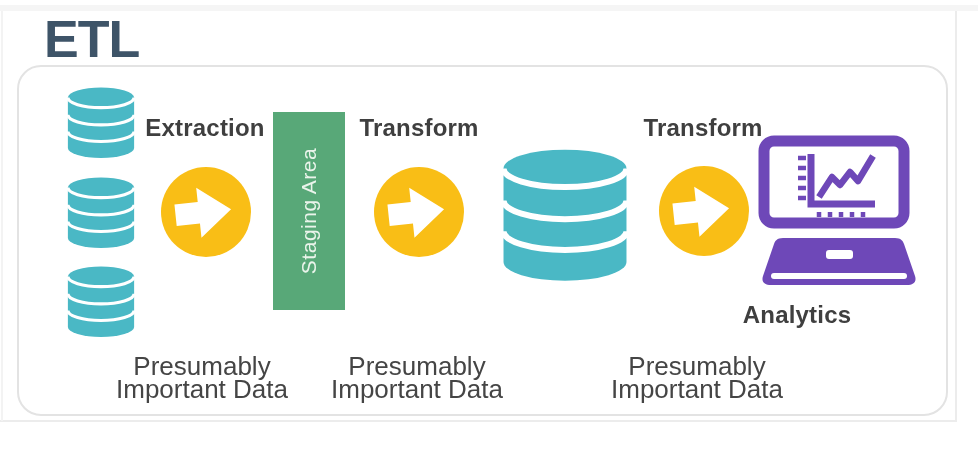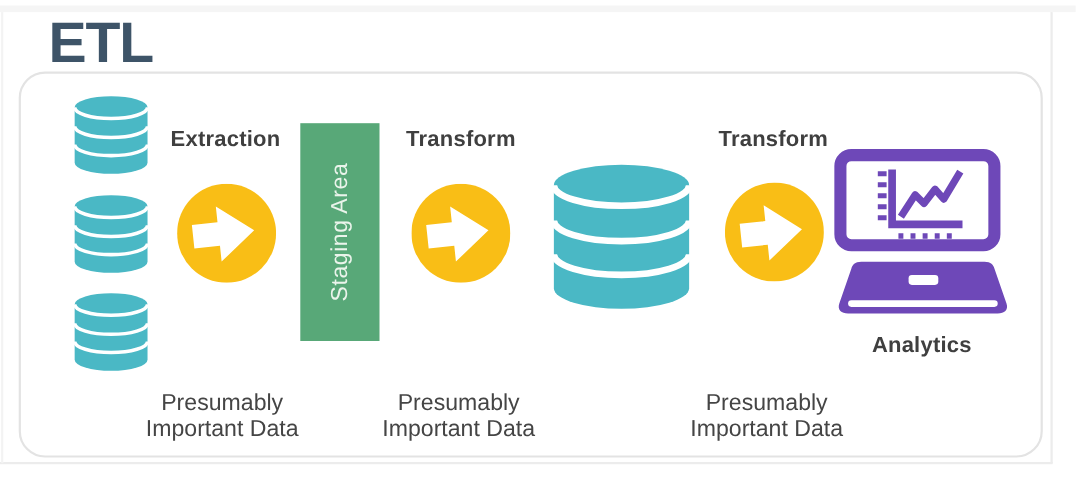--- a/index.html
+++ b/index.html
@@ -24,36 +24,36 @@
   }
 
   .panel{
     position:absolute;left:17px;top:65px;width:927px;height:347px;
     border:2px solid var(--panel-border);border-radius:24px;background:#fff;
   }
 
   .abs{position:absolute;}
 
   .stage-label{
-    position:absolute;font-size:20px;font-weight:bold;color:var(--label-text);
+    position:absolute;font-size:24px;font-weight:bold;color:var(--label-text);
     text-align:center;line-height:23px;letter-spacing:.2px;
   }
 
   .staging-box{
     position:absolute;left:273px;top:112px;width:72px;height:198px;
     background:var(--green);display:flex;align-items:center;justify-content:center;
   }
   .staging-box .vtext{
     transform:rotate(-90deg);white-space:nowrap;
     font-size:21px;color:var(--staging-text);letter-spacing:.5px;
   }
 
   .caption{
     position:absolute;width:200px;text-align:center;
-    font-size:21px;line-height:23px;color:#454545;
+    font-size:26px;line-height:23px;color:#454545;
   }
 
   svg{display:block;}
 </style>
 </head>
 <body>
 
 <div class="page">
 
   <div class="edge edge-top"></div>
@@ -150,21 +150,21 @@
         <path d="M56 20 V70 H120" stroke-width="7"></path>
         <path d="M43 24 H51 M43 34 H51 M43 44 H51 M43 54 H51 M43 64 H51" stroke-width="4.5"></path>
         <path d="M64 78 V83 M75 78 V83 M86 78 V83 M97 78 V83 M108 78 V83" stroke-width="4.5"></path>
         <path d="M64 63 L77 43 L85 51 L95 38 L103 47 L118 22" stroke-width="6.5" stroke-linejoin="round"></path>
       </g>
       <path d="M28 104 H140 C146 104 148 107 149 110 L160 142 C162 148 158 151 152 151 H16 C10 151 6 148 8 142 L19 110 C20 107 22 104 28 104 Z" fill="var(--purple)"></path>
       <rect x="71" y="116" width="27" height="9" rx="3" fill="#ffffff"></rect>
       <rect x="16" y="139" width="136" height="6" rx="3" fill="#ffffff"></rect>
     </svg>
   </div>
-  <div class="stage-label" style="left:758px;top:303px;width:160px;">Analytics</div>
+  <div class="stage-label" style="left:717px;top:303px;width:160px;">Analytics</div>
 
   <div class="caption" style="left:102px;top:355px;">
     <span style="display:block">Presumably</span>
     <span style="display:block">Important Data</span>
   </div>
   <div class="caption" style="left:317px;top:355px;">
     <span style="display:block">Presumably</span>
     <span style="display:block">Important Data</span>
   </div>
   <div class="caption" style="left:597px;top:355px;">

